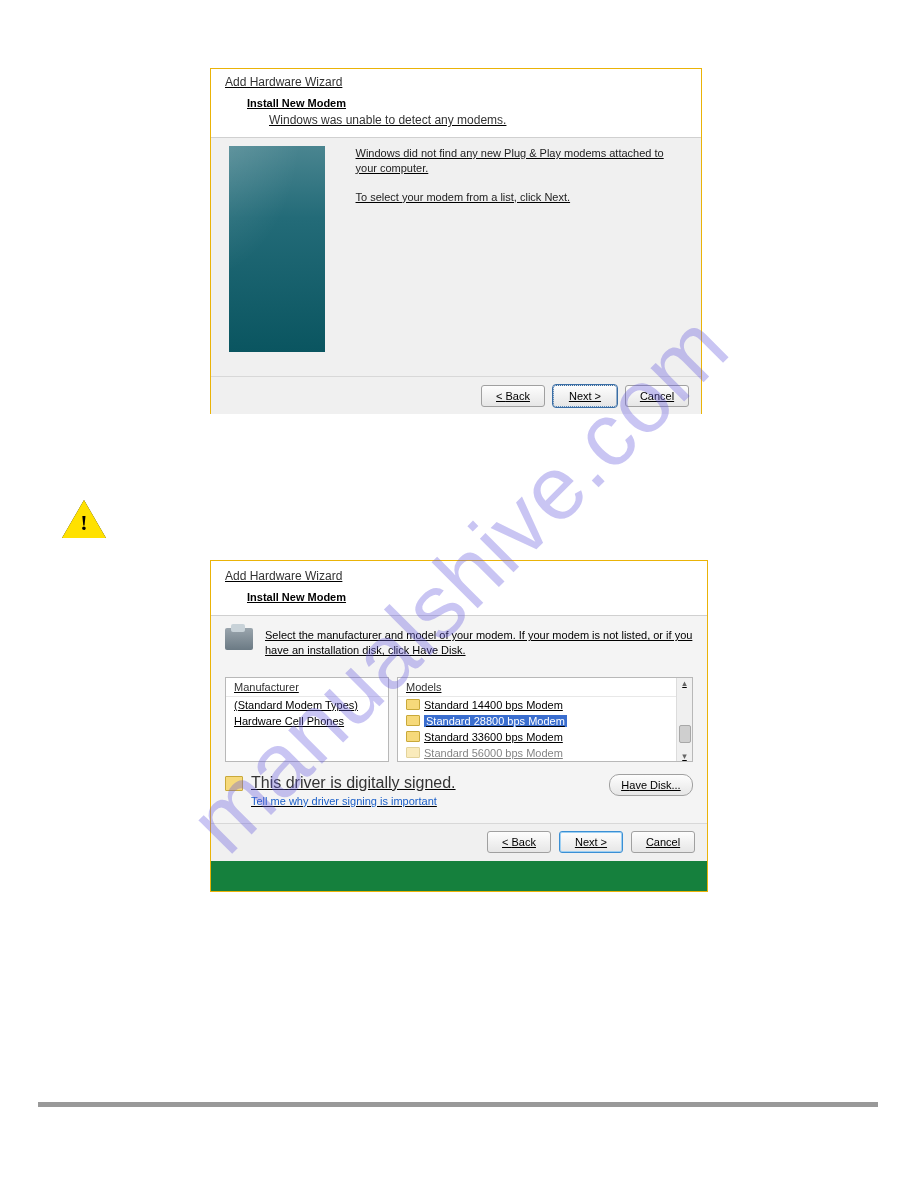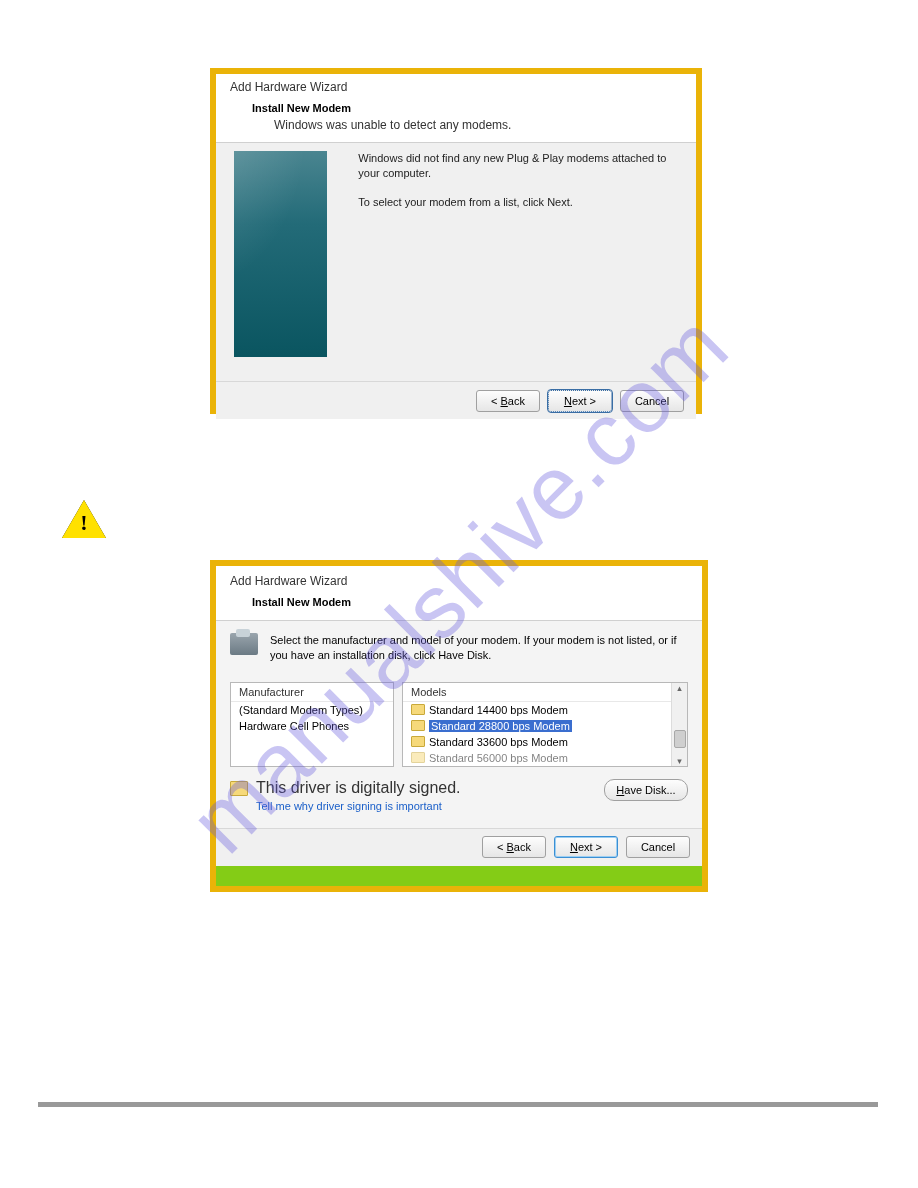--- a/index.html
+++ b/index.html
@@ -26,22 +26,23 @@
     letter-spacing: 1px;
   }
   .page {
     position: relative;
     width: 918px;
     padding: 0;
   }
   
   .dialog {
     position: absolute;
-    border: 6px solid #eab308;
-    background: #84cc16;
+    border: 1px solid #eab308;
+    background: #15803d;
+    text-decoration: underline;
   }
   .dialog1 {
     left: 210px;
     top: 68px;
     width: 492px;
     height: 346px;
   }
   .dlg-header {
     background: #ffffff;
     padding: 6px 14px 10px 14px;

